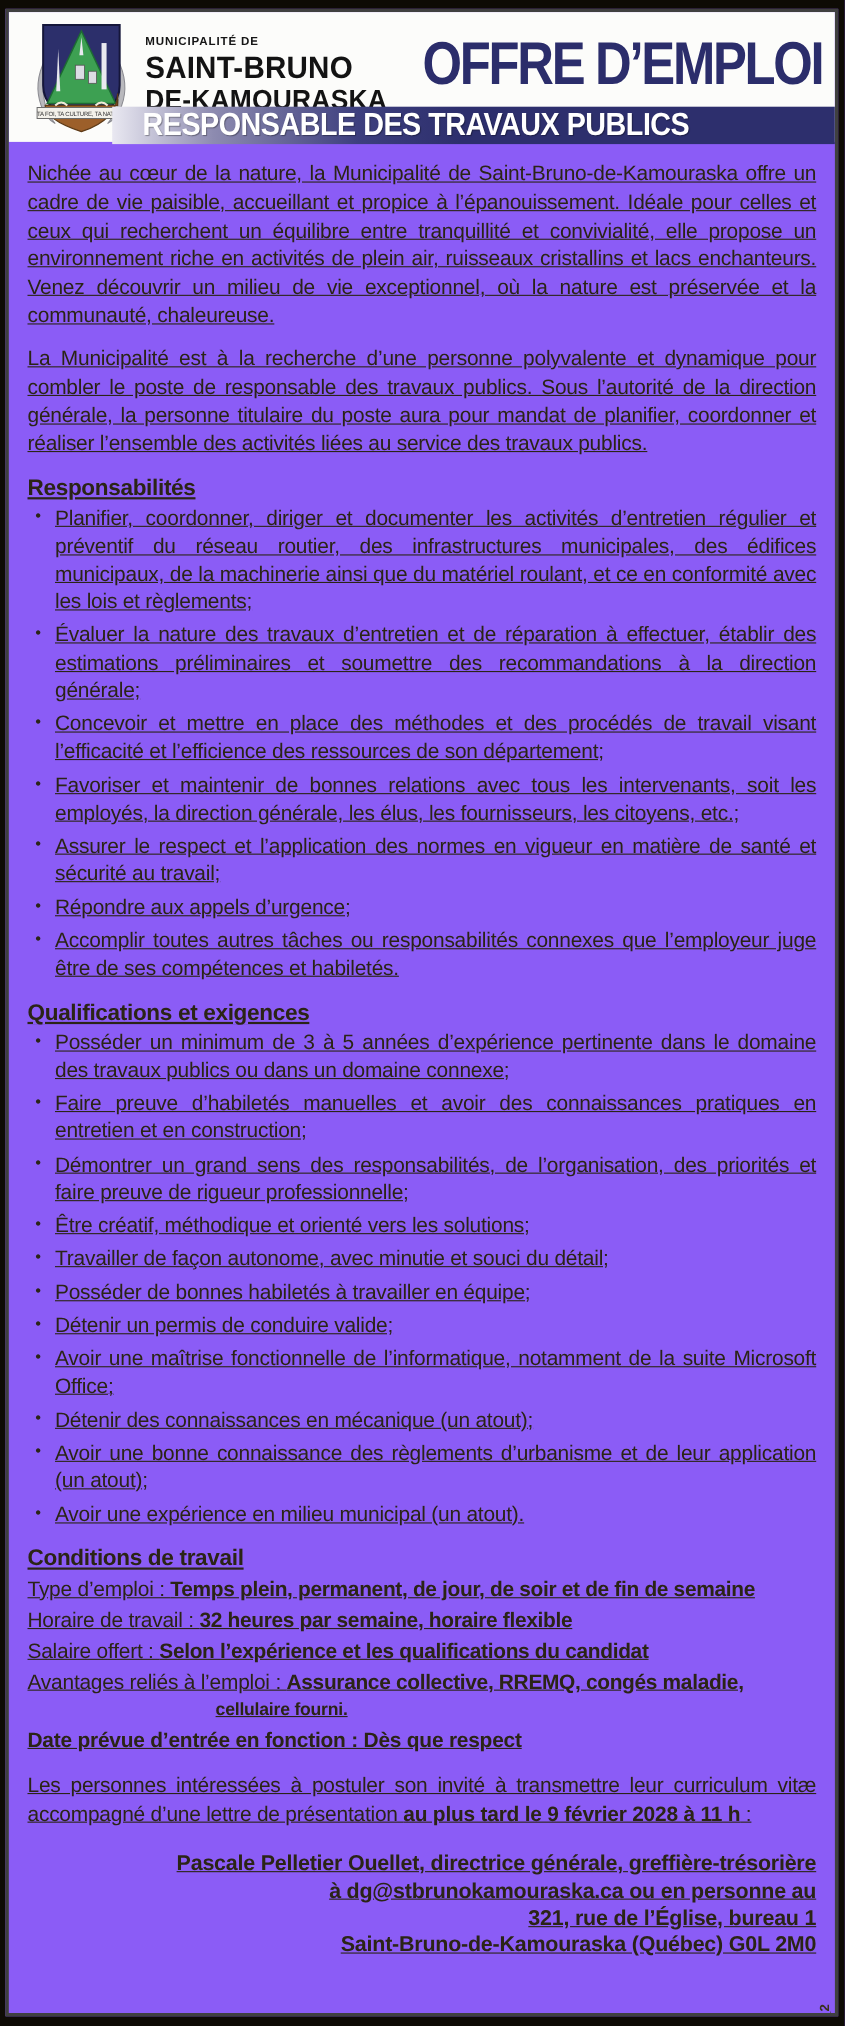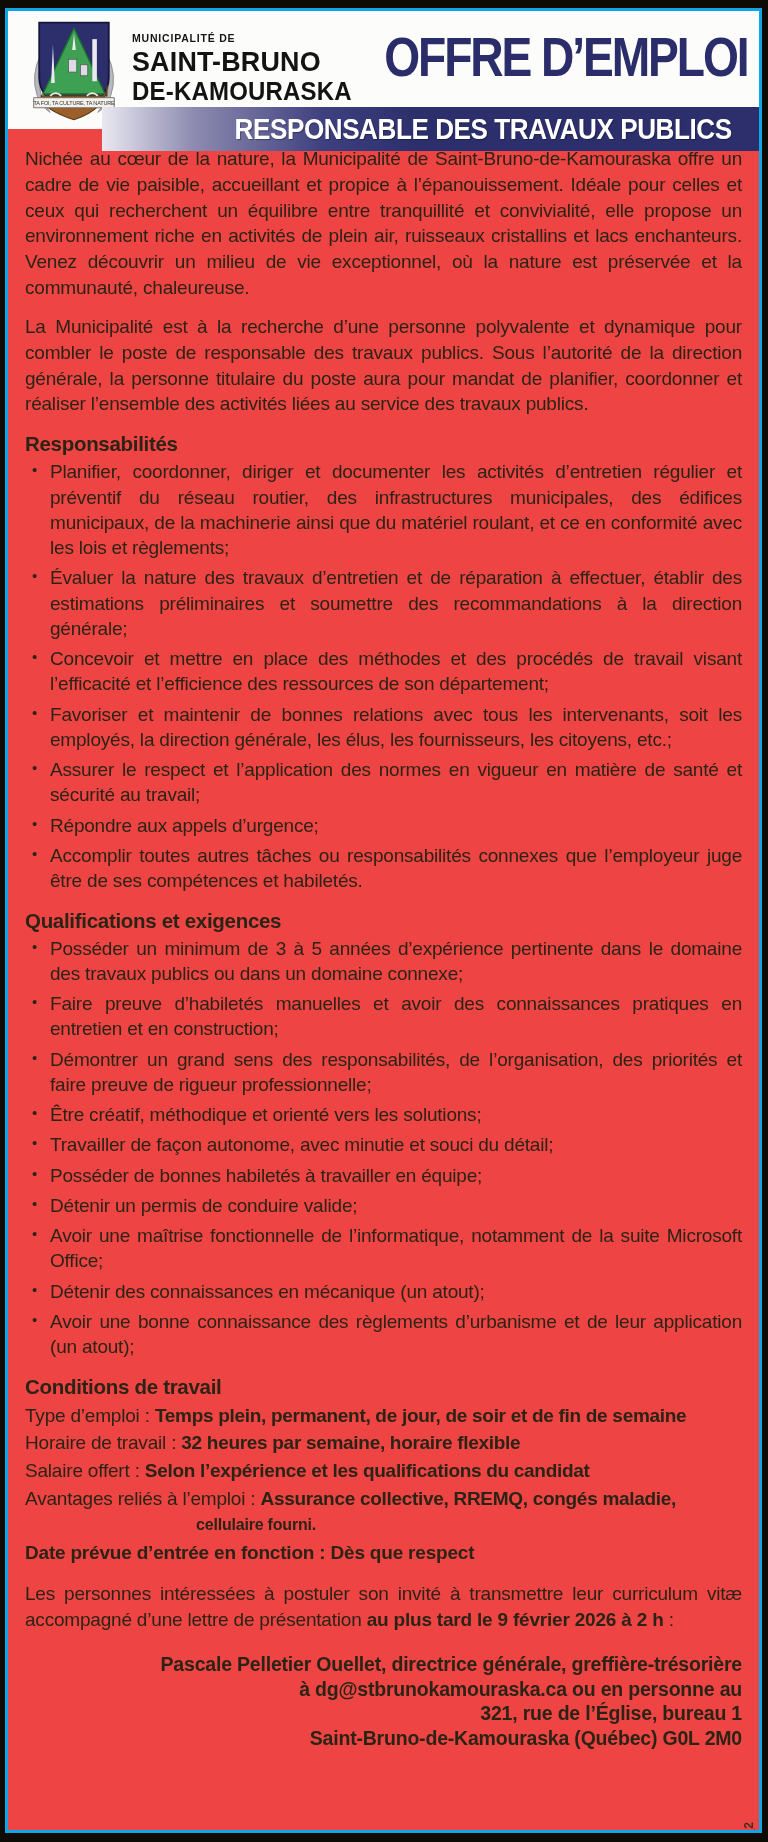--- a/index.html
+++ b/index.html
@@ -5,43 +5,44 @@
   html,body{margin:0;padding:0;}
   body{
     width:768px;height:1842px;position:relative;
     background:#0e0b05;
     font-family:"Liberation Sans", sans-serif;
     color:#2b2416;
     letter-spacing:-0.2px;
   }
   .page{
     position:absolute;left:5px;top:8px;right:6px;bottom:9px;
-    background:#ef4444;
-    border:3px solid #0ea5e9;
+    background:#8b5cf6;
+    border:3px solid #404040;
     overflow:hidden;
+    text-decoration:underline;
   }
   
   .header{
     position:relative;height:118px;background:#fcfcfa;
   }
   .crest{position:absolute;left:20px;top:8px;width:92px;height:108px;}
   .muni-block{position:absolute;left:124px;top:22px;line-height:1;}
   .muni-small{font-size:10.5px;font-weight:bold;letter-spacing:0.8px;color:#151515;}
   .muni-l1{font-size:28px;font-weight:bold;letter-spacing:0.2px;color:#131313;margin-top:4px;transform:scaleX(0.96);transform-origin:left;}
   .muni-l2{font-size:25px;font-weight:bold;letter-spacing:0.2px;color:#131313;margin-top:3px;transform:scaleX(0.96);transform-origin:left;}
   .offer-title{
     position:absolute;right:12px;top:14px;
     font-size:55px;font-weight:bold;color:#2b2d6b;
     letter-spacing:-2.5px;transform:scaleX(0.84);transform-origin:right center;
     white-space:nowrap;
   }
   .banner{
-    position:absolute;left:94px;right:0;top:96px;height:44px;
+    position:absolute;left:94px;right:0;top:86px;height:34px;
     background:linear-gradient(90deg,#e9e8f1 0%,#8d8bb0 14%,#3d3f7e 34%,#2d2f6d 48%,#2d2f6d 100%);
-    display:flex;align-items:center;justify-content:flex-end;
+    display:flex;align-items:center;justify-content:flex-start;
   }
   .banner-text{
     color:#ffffff;font-size:29px;font-weight:bold;white-space:nowrap;
     letter-spacing:-0.5px;transform:scaleX(0.9);
     text-shadow:1px 1px 1px rgba(0,0,0,0.35);
   }
   
   .content{padding:4px 17px 0 17px;}
   p.par{
     font-size:19px;line-height:1.36;text-align:justify;margin:13px 0 0 0;
@@ -133,31 +134,32 @@
       <li>Posséder un minimum de 3 à 5 années d’expérience pertinente dans le domaine des travaux publics ou dans un domaine connexe;</li>
       <li>Faire preuve d’habiletés manuelles et avoir des connaissances pratiques en entretien et en construction;</li>
       <li>Démontrer un grand sens des responsabilités, de l’organisation, des priorités et faire preuve de rigueur professionnelle;</li>
       <li>Être créatif, méthodique et orienté vers les solutions;</li>
       <li>Travailler de façon autonome, avec minutie et souci du détail;</li>
       <li>Posséder de bonnes habiletés à travailler en équipe;</li>
       <li>Détenir un permis de conduire valide;</li>
       <li>Avoir une maîtrise fonctionnelle de l’informatique, notamment de la suite Microsoft Office;</li>
       <li>Détenir des connaissances en mécanique (un atout);</li>
       <li>Avoir une bonne connaissance des règlements d’urbanisme et de leur application (un atout);</li>
+      <li>Avoir une expérience en milieu municipal (un atout).</li>
     </ul>
 
     <h2 class="sect">Conditions de travail</h2>
     <div class="cond-row"><span>Type d’emploi : </span><b>Temps plein, permanent, de jour, de soir et de fin de semaine</b></div>
     <div class="cond-row"><span>Horaire de travail : </span><b>32 heures par semaine, horaire flexible</b></div>
     <div class="cond-row"><span>Salaire offert : </span><b>Selon l’expérience et les qualifications du candidat</b></div>
     <div class="cond-row"><span>Avantages reliés à l’emploi :  </span><b>Assurance collective, RREMQ, congés maladie,</b></div>
     <div class="cond-indent">cellulaire fourni.</div>
     <div class="cond-date">Date prévue d’entrée en fonction : Dès que respect</div>
 
-    <p class="closing"><span>Les personnes intéressées à postuler son invité à transmettre leur curriculum vitæ accompagné d’une lettre de présentation </span><b>au plus tard le 9 février 2026 à 2 h</b><span> :</span></p>
+    <p class="closing"><span>Les personnes intéressées à postuler son invité à transmettre leur curriculum vitæ accompagné d’une lettre de présentation </span><b>au plus tard le 9 février 2028 à 11 h</b><span> :</span></p>
 
     <div class="contact">
       <div>Pascale Pelletier Ouellet, directrice générale, greffière-trésorière</div>
       <div>à dg@stbrunokamouraska.ca ou en personne au</div>
       <div>321, rue de l’Église, bureau 1</div>
       <div>Saint-Bruno-de-Kamouraska (Québec)  G0L 2M0</div>
     </div>
   </div>
 
   <div class="side-code">0328H0426_2</div>

